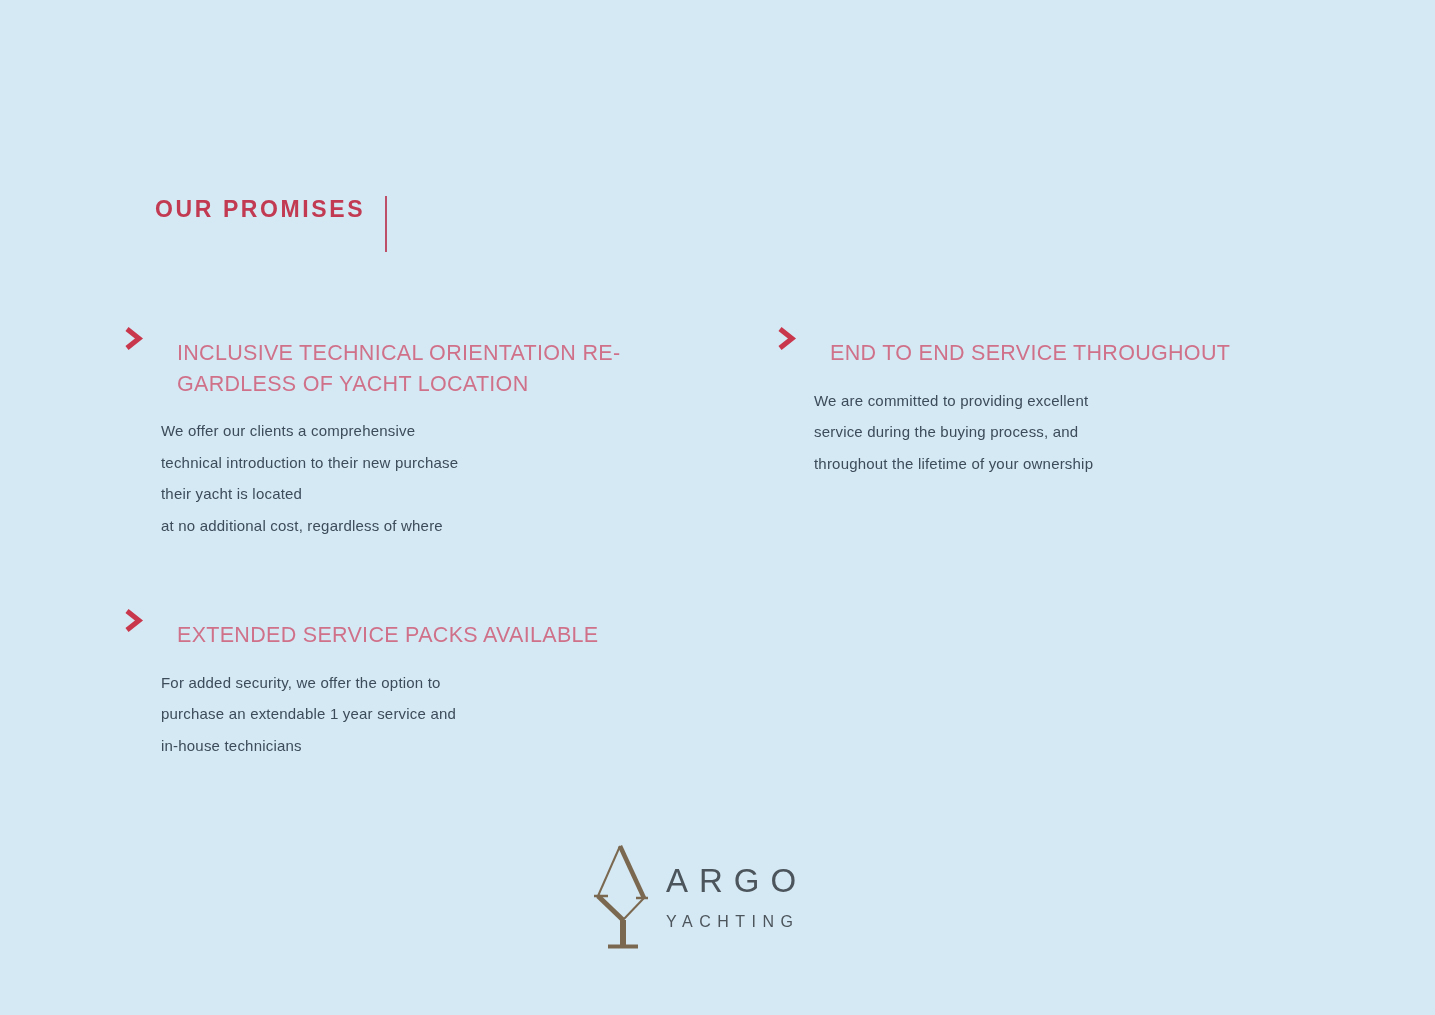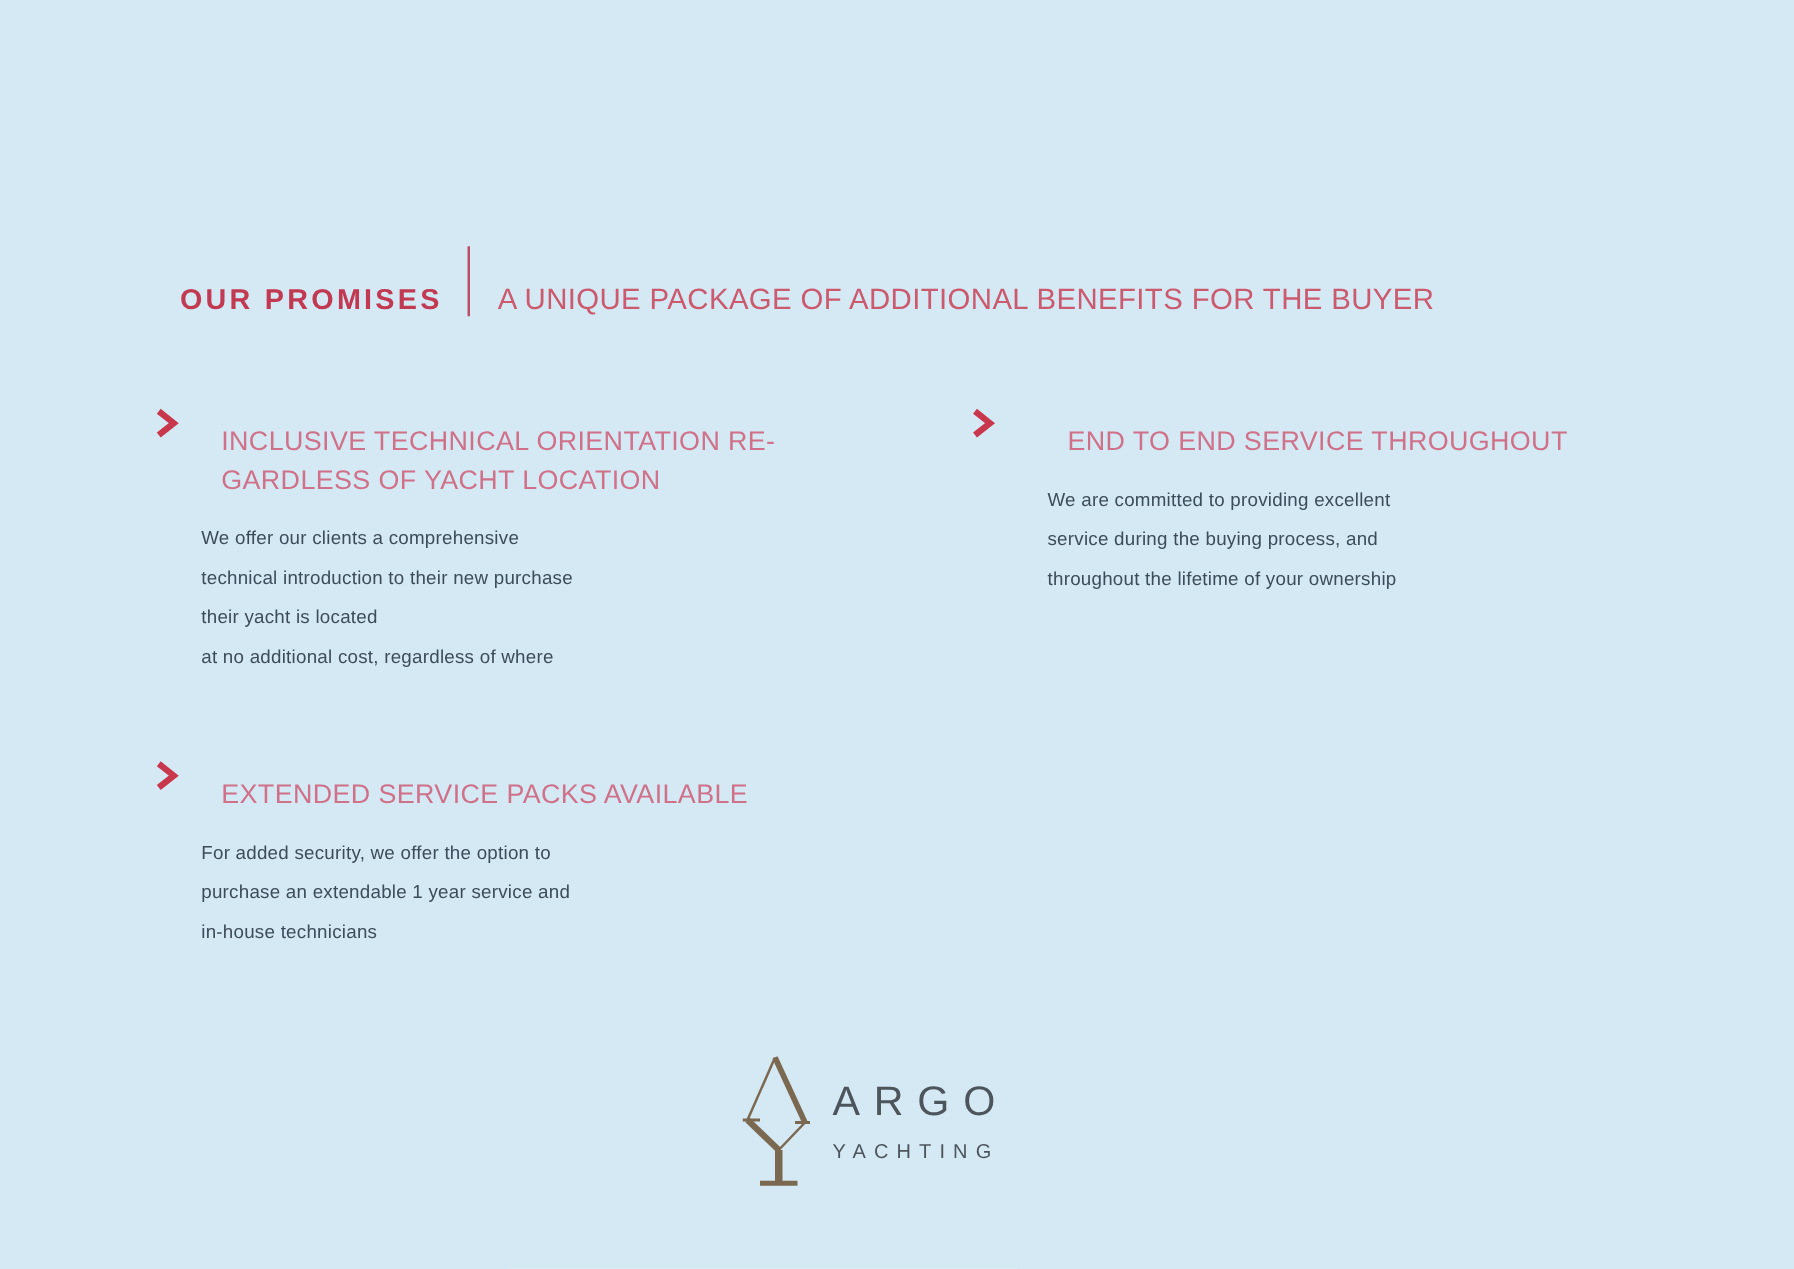--- a/index.html
+++ b/index.html
@@ -14,25 +14,25 @@
     position: relative;
     width: 1435px;
     height: 1015px;
     background: var(--background);
     overflow: hidden;
   }
 
   
   .header {
     position: absolute;
-    left: 144px;
+    left: 155px;
     top: 196px;
     height: 57px;
     display: flex;
-    align-items: flex-end;
+    align-items: flex-start;
   }
   .eyebrow {
     margin: 0;
     font-size: 23px;
     font-weight: 700;
     letter-spacing: 2.6px;
     color: var(--crimson);
     white-space: nowrap;
   }
   .vline {
@@ -53,21 +53,21 @@
   }
 
   
   .promise {
     position: absolute;
     display: flex;
     align-items: flex-start;
     width: 560px;
   }
   .promise.p1 { left: 124px; top: 322px; }
-  .promise.p2 { left: 777px; top: 322px; gap: 24px; }
+  .promise.p2 { left: 777px; top: 322px; }
   .promise.p3 { left: 124px; top: 604px; }
 
   .chev {
     flex: 0 0 auto;
     width: 20px;
     height: 25px;
     margin-top: 4px;
     margin-right: 17px;
     display: block;
   }
@@ -135,21 +135,20 @@
   }
 </style>
 </head>
 <body>
 
 <div class="canvas">
 
   <header class="header">
     <h1 class="eyebrow">OUR PROMISES</h1>
     <div class="vline"></div>
-    <h2 class="headline">A UNIQUE PACKAGE OF ADDITIONAL BENEFITS FOR THE BUYER</h2>
   </header>
 
   <section class="promise p1">
     <span class="chev">
       <svg width="20" height="25" viewBox="0 0 20 25">
         <polyline points="3,3 15,12.5 3,22"></polyline>
       </svg>
     </span>
     <div class="promise-text">
       <h3 class="promise-title">

